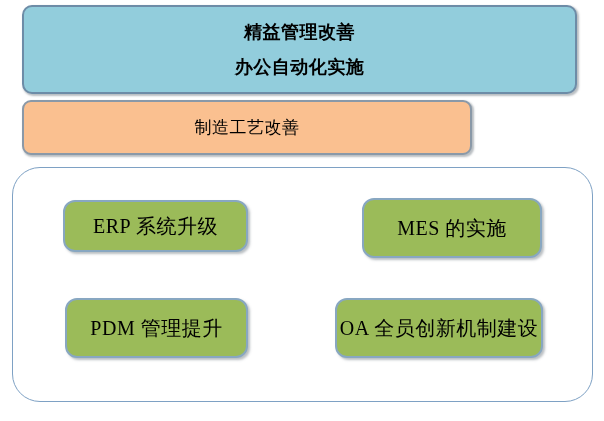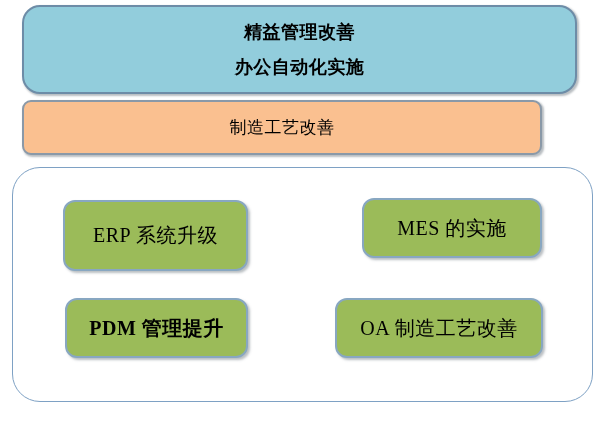--- a/index.html
+++ b/index.html
@@ -20,42 +20,42 @@
   
   .top-box {
     position: absolute;
     left: 22px;
     top: 5px;
     width: 555px;
     height: 89px;
     box-sizing: border-box;
     background: var(--top-fill, #92cddc);
     border: 2px solid var(--top-border, #6d8ca7);
-    border-radius: 18px;
+    border-radius: 10px;
     box-shadow: 1.5px 1.5px 2px rgba(100,110,120,0.45);
     display: flex;
     flex-direction: column;
     align-items: center;
     justify-content: center;
     gap: 15px;
     text-align: center;
   }
   .top-box .line {
     font-size: 18px;
     font-weight: bold;
     line-height: 20px;
     letter-spacing: 0.5px;
   }
 
   
   .mid-box {
     position: absolute;
     left: 22px;
     top: 100px;
-    width: 520px;
+    width: 450px;
     height: 55px;
     box-sizing: border-box;
     background: var(--mid-fill, #fac090);
     border: 2px solid var(--mid-border, #8a99a8);
     border-radius: 9px;
     box-shadow: 1.5px 1.5px 2px rgba(100,110,120,0.45);
     display: flex;
     align-items: center;
   }
   .mid-box .cell {
@@ -86,23 +86,23 @@
     border: 2px solid var(--item-border, #88a7c1);
     border-radius: 12px;
     box-shadow: 2px 2px 2.5px rgba(100,110,120,0.45);
     display: flex;
     align-items: center;
     justify-content: center;
     font-size: 20px;
     letter-spacing: 0.5px;
     white-space: nowrap;
   }
-  .item-erp { left: 63px;  top: 200px; width: 185px; height: 71px; }
+  .item-erp { left: 63px;  top: 200px; width: 185px; height: 52px; }
   .item-mes { left: 362px; top: 198px; width: 180px; height: 60px; text-align: right; }
-  .item-pdm { left: 65px;  top: 298px; width: 183px; height: 60px; font-weight: bold; }
+  .item-pdm { left: 65px;  top: 298px; width: 183px; height: 60px; }
   .item-oa  { left: 335px; top: 298px; width: 208px; height: 60px; }
 </style>
 </head>
 <body>
 
 <div class="stage">
 
   <div class="top-box">
     <div class="line">精益管理改善</div>
     <div class="line">办公自动化实施</div>
@@ -110,15 +110,15 @@
 
   <div class="mid-box">
     <div class="cell">制造工艺改善</div>
   </div>
 
   <div class="group-box"></div>
 
   <div class="item-box item-erp">ERP 系统升级</div>
   <div class="item-box item-mes">MES 的实施</div>
   <div class="item-box item-pdm">PDM 管理提升</div>
-  <div class="item-box item-oa">OA 制造工艺改善</div>
+  <div class="item-box item-oa">OA 全员创新机制建设</div>
 
 </div>
 
 </body></html>

